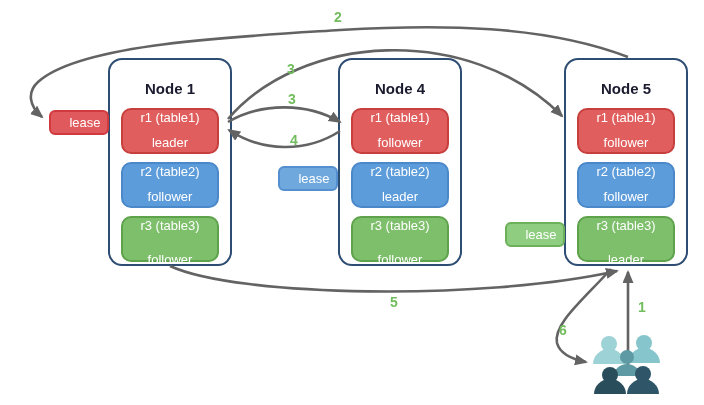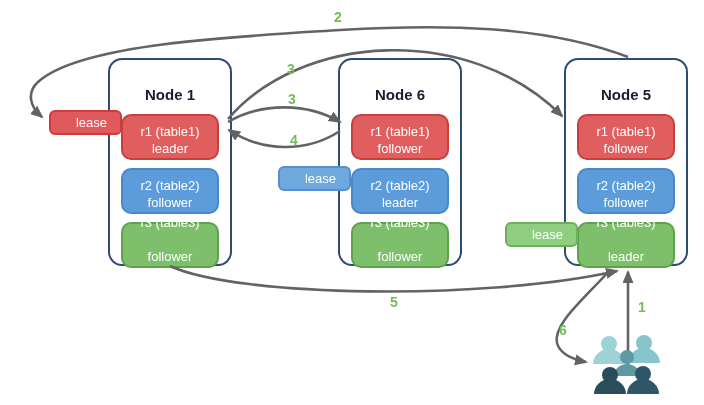--- a/index.html
+++ b/index.html
@@ -10,32 +10,32 @@
   
   #arrows{position:absolute;left:0;top:0;z-index:5;pointer-events:none;}
   .arrow-path{stroke:var(--arrow);stroke-width:2.6;fill:none;}
   
   .node{
     position:absolute;top:58px;width:124px;height:208px;box-sizing:border-box;
     background:#fff;border:2px solid var(--node-border);border-radius:14px;
     display:flex;flex-direction:column;align-items:center;padding:9px 11px 10px;
     gap:8px;z-index:2;
   }
-  .node-title{font-size:15px;font-weight:bold;color:var(--node-title);margin:17px 0 3px;}
+  .node-title{font-size:15px;font-weight:bold;color:var(--node-title);margin:11px 0 3px;}
   .replica{
     width:98px;height:46px;box-sizing:border-box;border-radius:10px;border:2px solid;
     color:#fff;font-size:13px;line-height:1.3;text-align:center;
-    display:flex;flex-direction:column;align-items:center;justify-content:flex-end;flex:none;
+    display:flex;flex-direction:column;align-items:center;justify-content:space-between;flex:none;
   }
   .replica.red{background:var(--red-fill);border-color:var(--red-border);}
   .replica.blue{background:var(--blue-fill);border-color:var(--blue-border);}
   .replica.green{background:var(--green-fill);border-color:var(--green-border);gap:17px;}
   
   .lease{
-    position:absolute;box-sizing:border-box;width:73px;height:25px;border-radius:6px;
+    position:absolute;box-sizing:border-box;width:60px;height:25px;border-radius:6px;
     border:2px solid;color:#fff;font-size:13px;display:flex;align-items:center;
     justify-content:center;z-index:3;padding-left:12px;
   }
   .lease.red{left:49px;top:110px;background:var(--lease-red-fill);border-color:var(--lease-red-border);}
   .lease.blue{left:278px;top:166px;background:var(--lease-blue-fill);border-color:var(--lease-blue-border);}
   .lease.green{left:505px;top:222px;background:var(--lease-green-fill);border-color:var(--lease-green-border);}
   
   .step{
     position:absolute;z-index:6;color:var(--step-label);font-size:14px;font-weight:bold;
     transform:translate(-50%,-50%);
@@ -73,21 +73,21 @@
       <span>r2 (table2)</span>
       <span>follower</span>
     </div>
     <div class="replica green">
       <span>r3 (table3)</span>
       <span>follower</span>
     </div>
   </div>
 
   <div class="node" style="left:338px">
-    <div class="node-title">Node 6</div>
+    <div class="node-title">Node 4</div>
     <div class="replica red">
       <span>r1 (table1)</span>
       <span>follower</span>
     </div>
     <div class="replica blue">
       <span>r2 (table2)</span>
       <span>leader</span>
     </div>
     <div class="replica green">
       <span>r3 (table3)</span>

